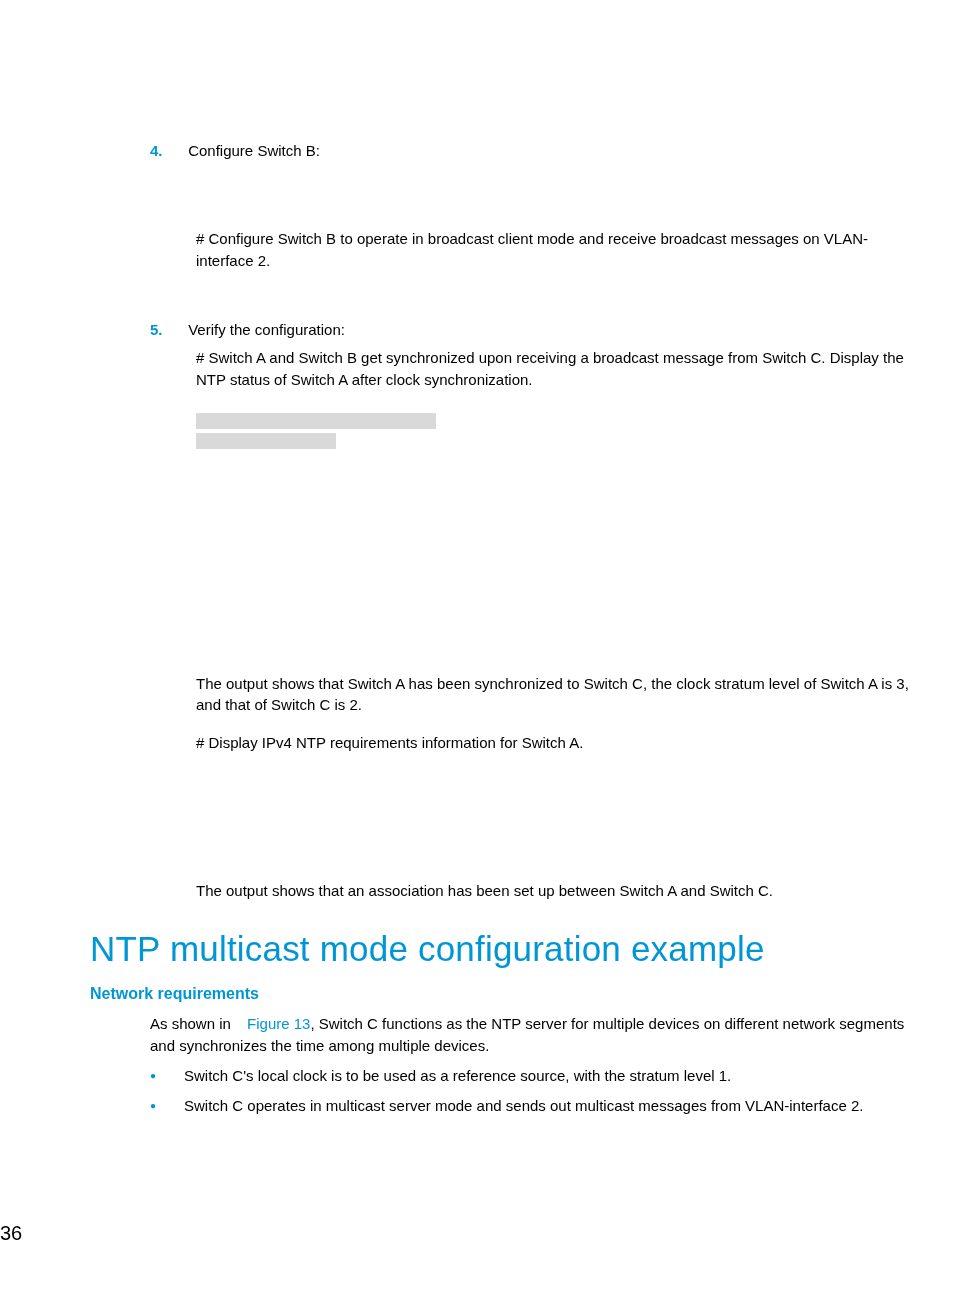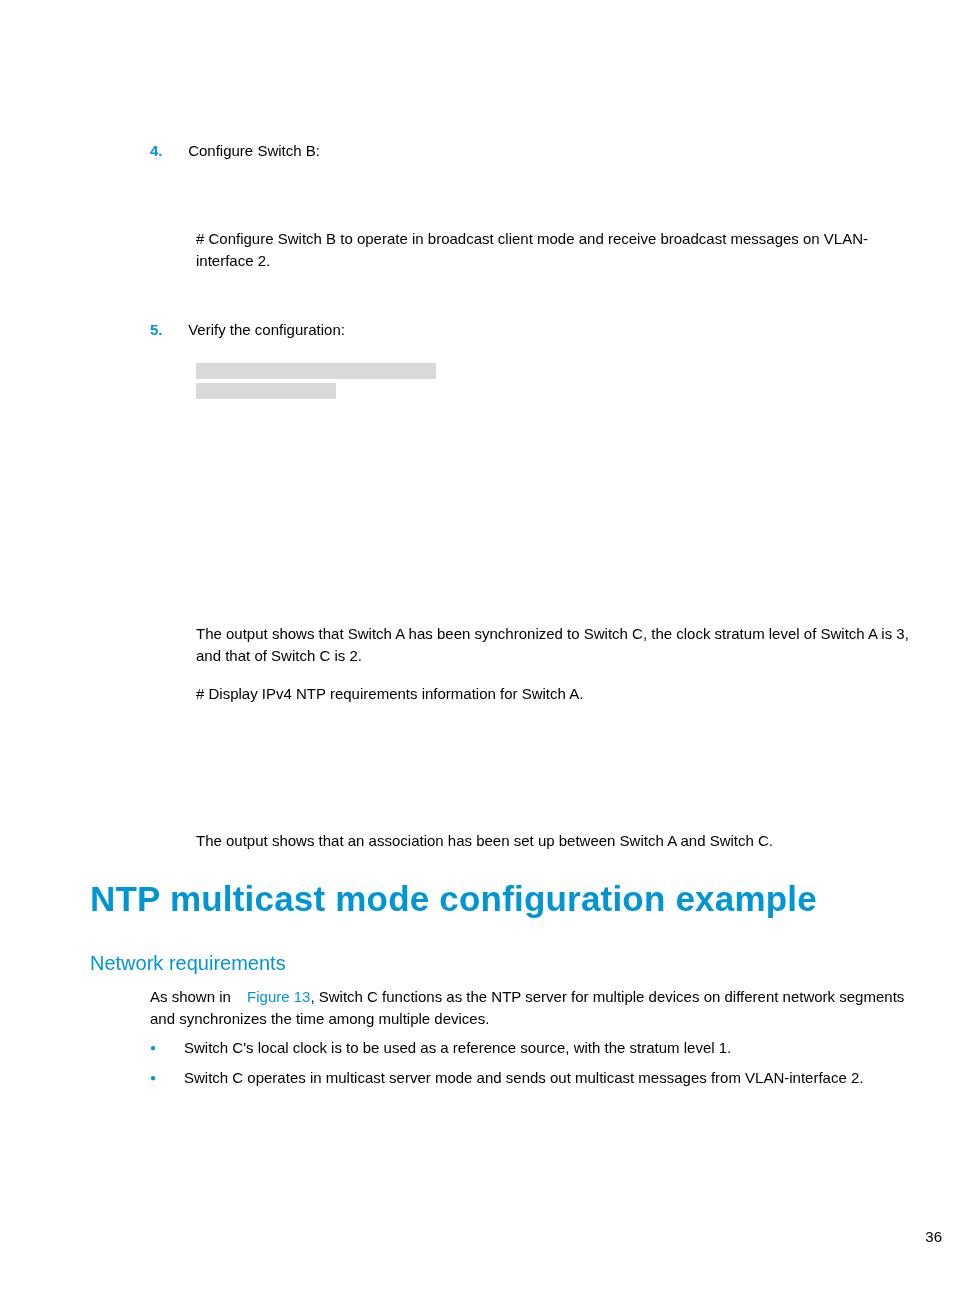--- a/index.html
+++ b/index.html
@@ -43,31 +43,31 @@
     background: #d9d9d9;
     height: 16px;
   }
   .gb1 { width: 240px; }
   .gb2 { width: 140px; margin-top: 4px; }
   .big-gap { height: 208px; }
   .body-block { margin-left: 106px; margin-top: 16px; }
   .mid-gap { height: 110px; }
   .h1 {
     font-family: Arial, Helvetica, sans-serif;
-    font-weight: 700;
+    font-weight: 400;
     font-size: 35px;
     color: #0096d6;
     margin-top: 22px;
     letter-spacing: 0.2px;
   }
   .h3 {
     color: #0096d6;
-    font-weight: normal;
-    font-size: 20px;
-    margin-top: 24px;
+    font-weight: bold;
+    font-size: 16px;
+    margin-top: 8px;
   }
   .body-indent {
     margin-left: 60px;
     margin-top: 8px;
   }
   .link { color: #0096d6; margin-left: 12px; }
   .bullet {
     margin-left: 60px;
     margin-top: 8px;
     display: flex;
@@ -75,43 +75,44 @@
   .bullet .dot {
     color: #0096d6;
     width: 34px;
     font-size: 10px;
     padding-top: 4px;
   }
   .bullet .txt { flex: 1; }
   .pagenum {
     position: absolute;
     bottom: 48px;
-    left: 0; right: 12px;
-    text-align: right;
-    font-size: 15px;
+    left: 0; right: 0;
+    text-align: left;
+    font-size: 20px;
   }
 </style>
 </head>
 <body>
 
 <div class="page">
 
   <div class="ol-item">
     <span class="num">4.</span>
     <span class="item-text">Configure Switch B:</span>
   </div>
   <div class="spacer1"></div>
   <div class="hash-line"># Configure Switch B to operate in broadcast client mode and receive broadcast messages on VLAN-interface 2.</div>
 
   <div class="spacer2"></div>
 
   <div class="ol-item">
     <span class="num">5.</span>
     <span class="item-text">Verify the configuration:</span>
   </div>
+  <div class="hash-line"># Switch A and Switch B get synchronized upon receiving a broadcast message from Switch C. Display the NTP status of Switch A after clock synchronization.</div>
 
   <div class="gray-bar gb1"></div>
   <div class="gray-bar gb2"></div>
 
   <div class="big-gap"></div>
 
   <div class="body-block">The output shows that Switch A has been synchronized to Switch C, the clock stratum level of Switch A is 3, and that of Switch C is 2.</div>
   <div class="body-block"># Display IPv4 NTP requirements information for Switch A.</div>
 
   <div class="mid-gap"></div>

